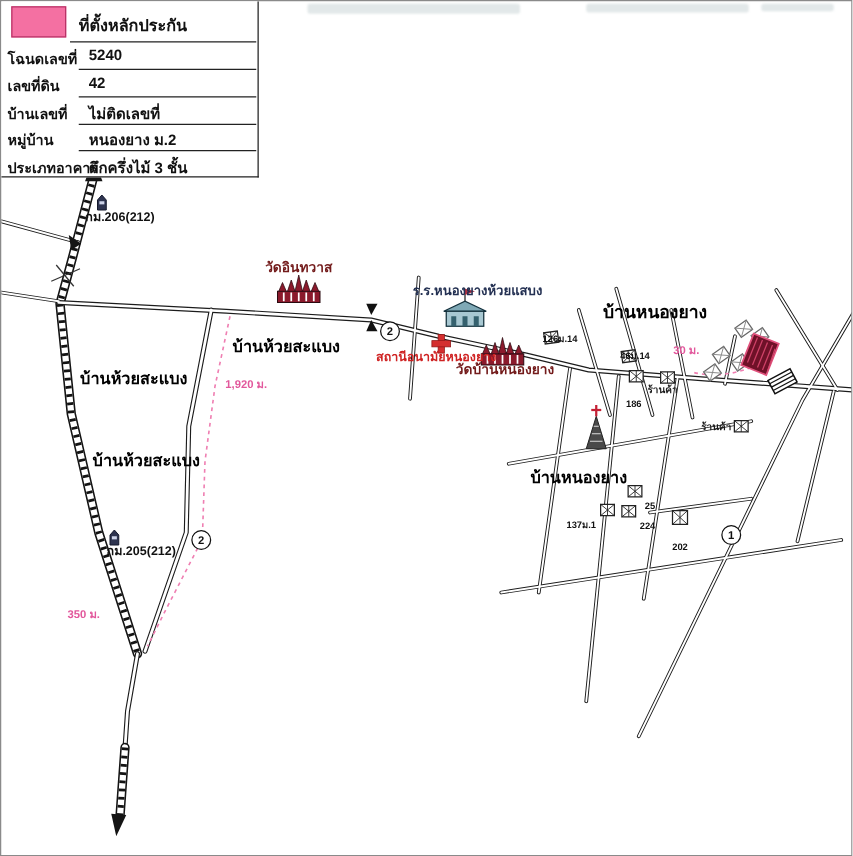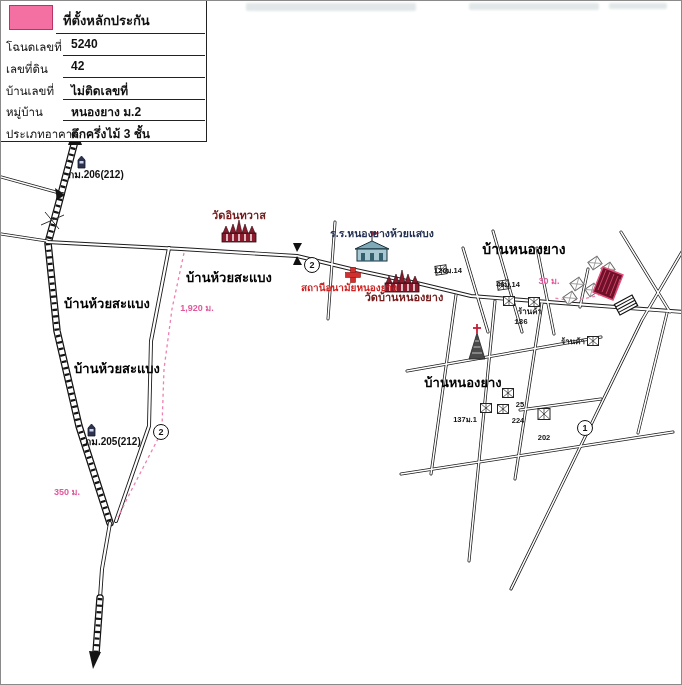--- a/index.html
+++ b/index.html
@@ -34,21 +34,21 @@
   .dist{font-size:9px;font-weight:bold;color:#e2589c;}
   .badge{position:absolute;transform:translate(-50%,-50%);width:14px;height:14px;border:1.4px solid #111;
          border-radius:50%;background:#fff;display:flex;align-items:center;justify-content:center;
          font-size:9px;font-weight:bold;color:#111;}
   
   #legend{position:absolute;left:0;top:0;width:206px;height:141px;background:#fff;
           border-right:1.4px solid #222;border-bottom:1.4px solid #222;box-sizing:border-box;}
   #legend .swatch{position:absolute;left:8px;top:4px;width:44px;height:25px;background:#f470a2;
           border:1.6px solid #b93367;box-sizing:border-box;}
   #legend .title{position:absolute;left:62px;top:9px;font-size:13px;font-weight:bold;}
-  .leg-label{position:absolute;left:5px;font-size:11.5px;font-weight:400;}
+  .leg-label{position:absolute;left:5px;font-size:11.5px;font-weight:700;}
   .leg-value{position:absolute;left:70px;font-size:12px;font-weight:bold;}
   .leg-line{position:absolute;height:0;border-top:1.1px solid #222;}
   .smudge{position:absolute;background:rgba(150,172,176,.28);filter:blur(1px);border-radius:2px;}
 </style>
 </head>
 <body>
 
 <div id="page">
 
   <div class="smudge" style="left:245px;top:2px;width:170px;height:8px;"></div>
@@ -308,31 +308,31 @@
 
   <div class="lbl v" style="left:228px;top:276px;">บ้านห้วยสะแบง</div>
   <div class="lbl v" style="left:106px;top:302px;">บ้านห้วยสะแบง</div>
   <div class="lbl v" style="left:116px;top:367px;">บ้านห้วยสะแบง</div>
   <div class="lbl v" style="left:523px;top:248px;font-size:14px;">บ้านหนองยาง</div>
   <div class="lbl v" style="left:462px;top:381px;">บ้านหนองยาง</div>
 
   <div class="lbl tpl" style="left:238px;top:214px;">วัดอินทวาส</div>
   <div class="lbl tpl" style="left:403px;top:296px;">วัดบ้านหนองยาง</div>
   <div class="lbl sch" style="left:381px;top:232px;">ร.ร.หนองยางห้วยแสบง</div>
-  <div class="lbl cln" style="left:348px;top:287px;">สถานีอนามัยหนองยาง</div>
+  <div class="lbl cln" style="left:348px;top:287px;font-family:Liberation Mono, monospace;">สถานีอนามัยหนองยาง</div>
   <div class="lbl shop" style="left:529px;top:311px;">ร้านค้า</div>
   <div class="lbl shop" style="left:572px;top:341px;">ร้านค้า</div>
 
   <div class="lbl dist" style="left:196px;top:307px;">1,920 ม.</div>
   <div class="lbl dist" style="left:66px;top:491px;">350 ม.</div>
   <div class="lbl dist" style="left:548px;top:280px;">30 ม.</div>
 
   <div class="lbl hn" style="left:447px;top:258px;">126ม.14</div>
   <div class="lbl hn" style="left:507px;top:272px;">46ม.14</div>
-  <div class="lbl hn" style="left:520px;top:310px;font-family:Liberation Mono, monospace;">186</div>
+  <div class="lbl hn" style="left:506px;top:310px;">186</div>
   <div class="lbl hn" style="left:519px;top:392px;">25</div>
   <div class="lbl hn" style="left:517px;top:408px;">224</div>
   <div class="lbl hn" style="left:464px;top:407px;">137ม.1</div>
   <div class="lbl hn" style="left:543px;top:425px;">202</div>
 
   <div class="badge" style="left:311px;top:264px;">2</div>
   <div class="badge" style="left:160px;top:431px;">2</div>
   <div class="badge" style="left:584px;top:427px;">1</div>
 
   <div id="legend">

